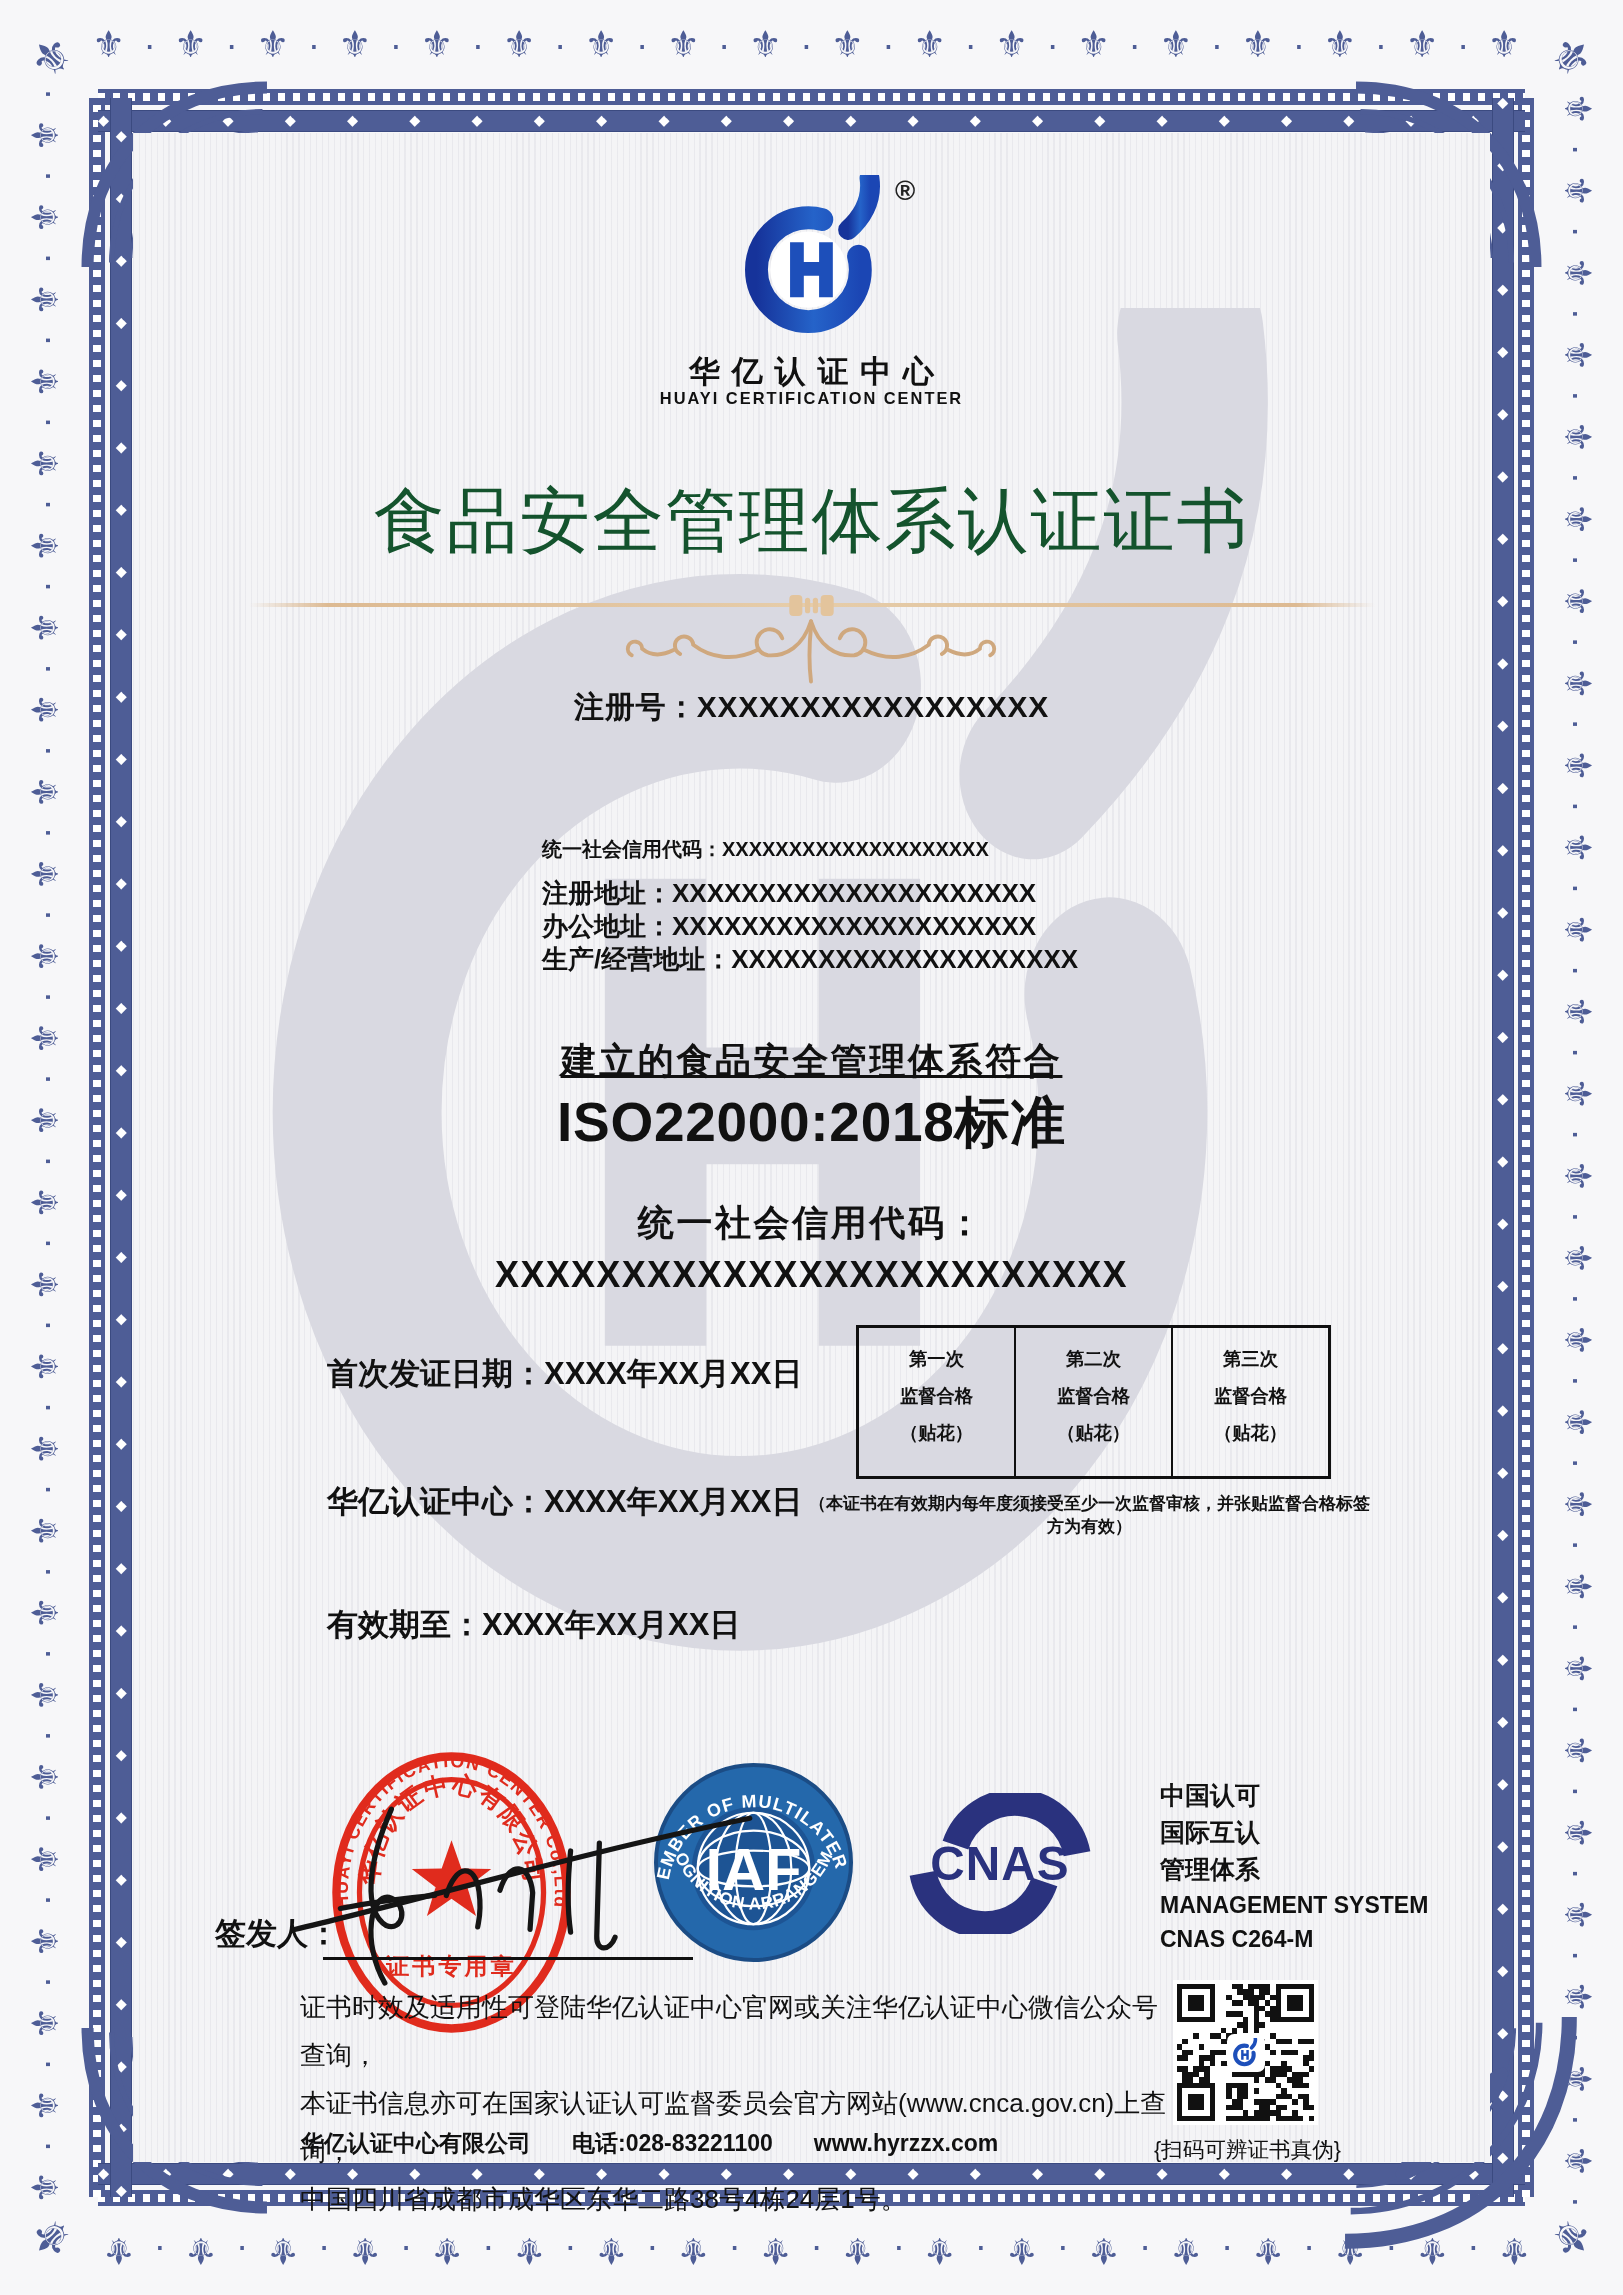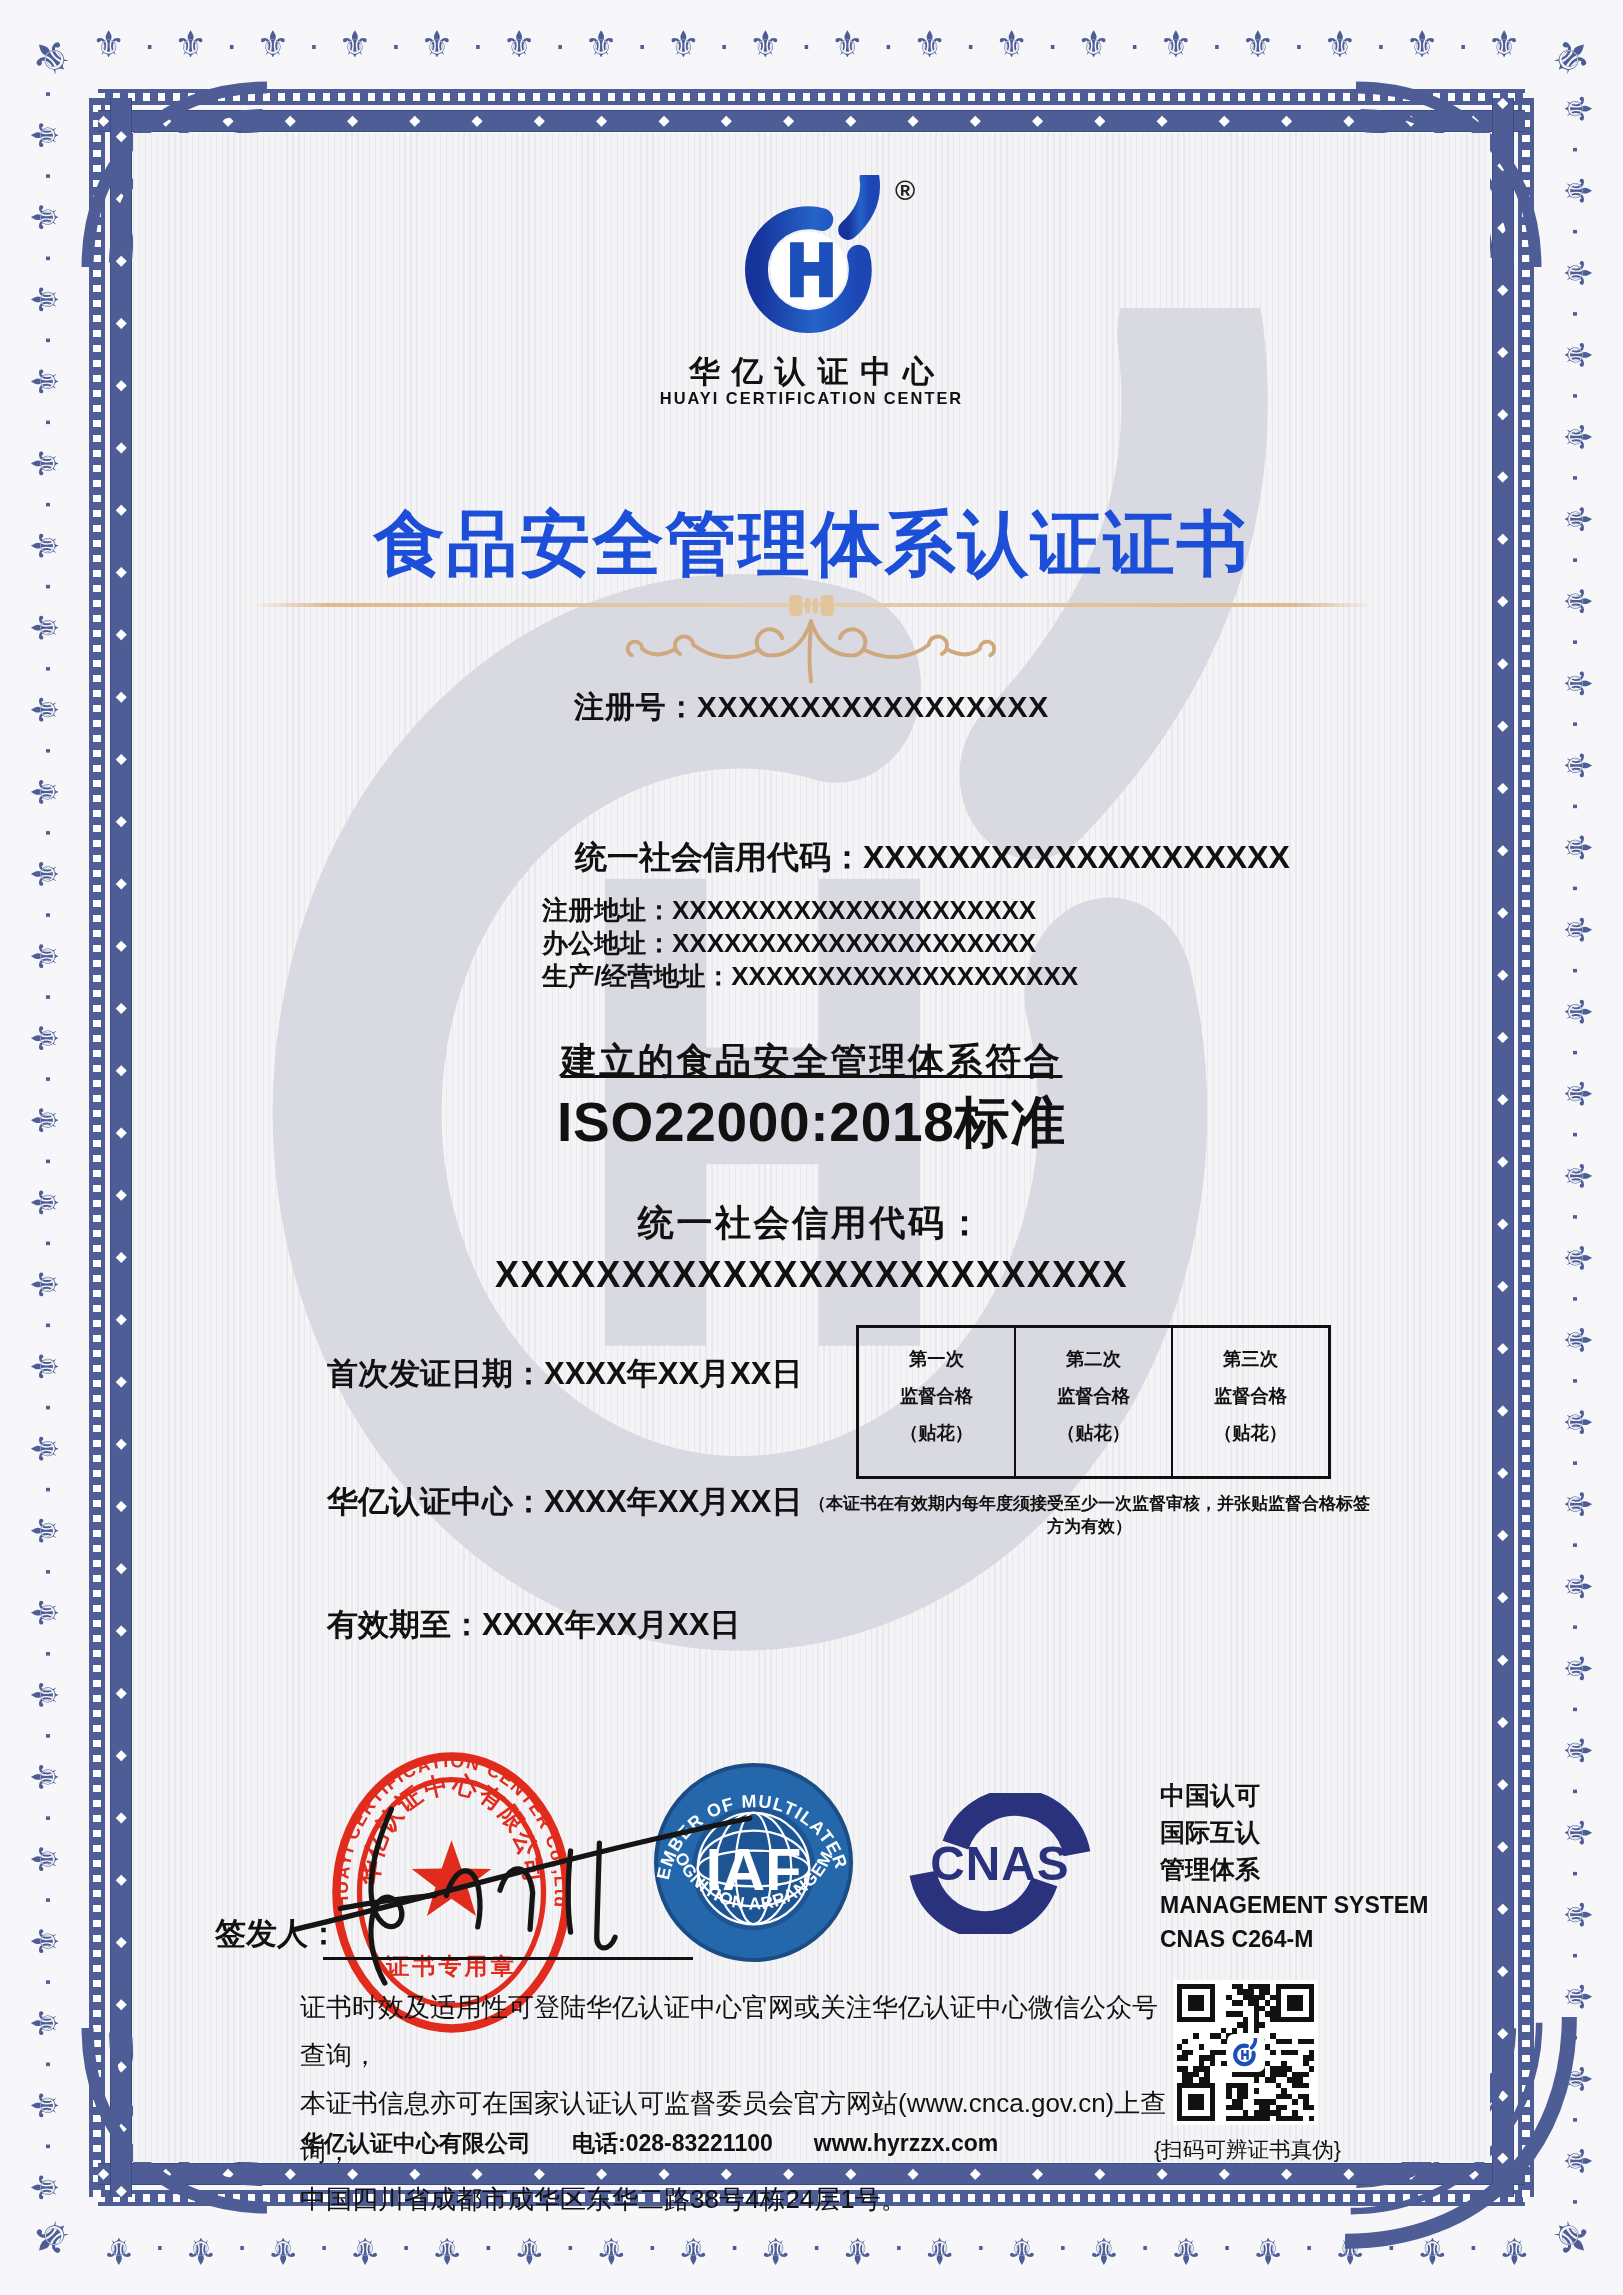--- a/index.html
+++ b/index.html
@@ -43,29 +43,29 @@
   
   .content-bg{position:absolute;inset:133px;background:#f4f4f6;
       background-image:repeating-linear-gradient(90deg,rgba(205,205,215,.28) 0 1.3px,transparent 1.3px 5.9px);}
   .watermark{position:absolute;left:222px;top:308px;width:1126px;height:1427px;color:#d9d9e1;z-index:1;}
   .abs{position:absolute;z-index:2;}
   .ctr{left:133px;right:133px;text-align:center;}
   .logo-svg{left:738px;top:175px;width:153px;height:168px;}
   .reg-mark{left:895px;top:175px;font-size:27.5px;font-weight:700;color:#222;}
   .brand-zh{top:351px;font-size:31px;font-weight:900;letter-spacing:11.8px;text-indent:11.8px;}
   .brand-en{top:389px;font-size:16.4px;font-weight:700;letter-spacing:2px;}
-  .cert-title{top:497px;font-size:71px;font-weight:700;letter-spacing:2px;color:#1d4ed8;}
+  .cert-title{top:474px;font-size:71px;font-weight:400;letter-spacing:2px;color:#14532d;}
   .gold-line{left:249px;top:603px;width:1126px;height:3.9px;z-index:2;
      background:linear-gradient(90deg,rgba(222,185,143,0) 0,#ddba92 79px,#e6cdaa 50%,#ddba92 calc(100% - 79px),rgba(222,185,143,0) 100%);}
   .gold-knot{left:771px;top:591px;width:81px;height:29px;}
   .gold-swirl{left:582px;top:616px;width:458px;height:72px;}
   .reg-line{top:687px;font-size:30px;font-weight:700;letter-spacing:0.7px;}
   .company{top:743px;font-size:56px;font-weight:900;letter-spacing:1.3px;}
   .info-block{left:542px;top:836px;z-index:2;font-weight:700;}
-  .info-block .credit{font-size:32px;margin-bottom:14.4px;margin-left:33px;}
+  .info-block .credit{font-size:20px;margin-bottom:14.4px;}
   .info-block .addr{font-size:26px;line-height:33px;}
   .stmt{top:1037px;font-size:36px;font-weight:800;letter-spacing:2.6px;text-decoration:underline;}
   .standard{top:1086px;font-size:55px;font-weight:900;letter-spacing:0.7px;}
   .scope-h{top:1199px;font-size:36px;font-weight:800;letter-spacing:2.6px;}
   .scope-v{top:1254px;font-size:36px;font-weight:700;letter-spacing:1.3px;}
   .date-line{left:327px;font-size:31px;font-weight:700;z-index:2;position:absolute;}
   .sup-table{left:856px;top:1325px;width:469px;height:148px;border:3.3px solid #101010;display:flex;z-index:2;position:absolute;background:transparent;}
   .sup-cell{flex:1;border-left:2.6px solid #101010;text-align:center;font-size:18.3px;font-weight:700;padding-top:11.8px;line-height:37px;}
   .sup-cell:first-child{border-left:none;}
   .sup-note{left:805px;top:1492px;width:569px;text-align:center;font-size:17px;font-weight:700;z-index:2;position:absolute;}

